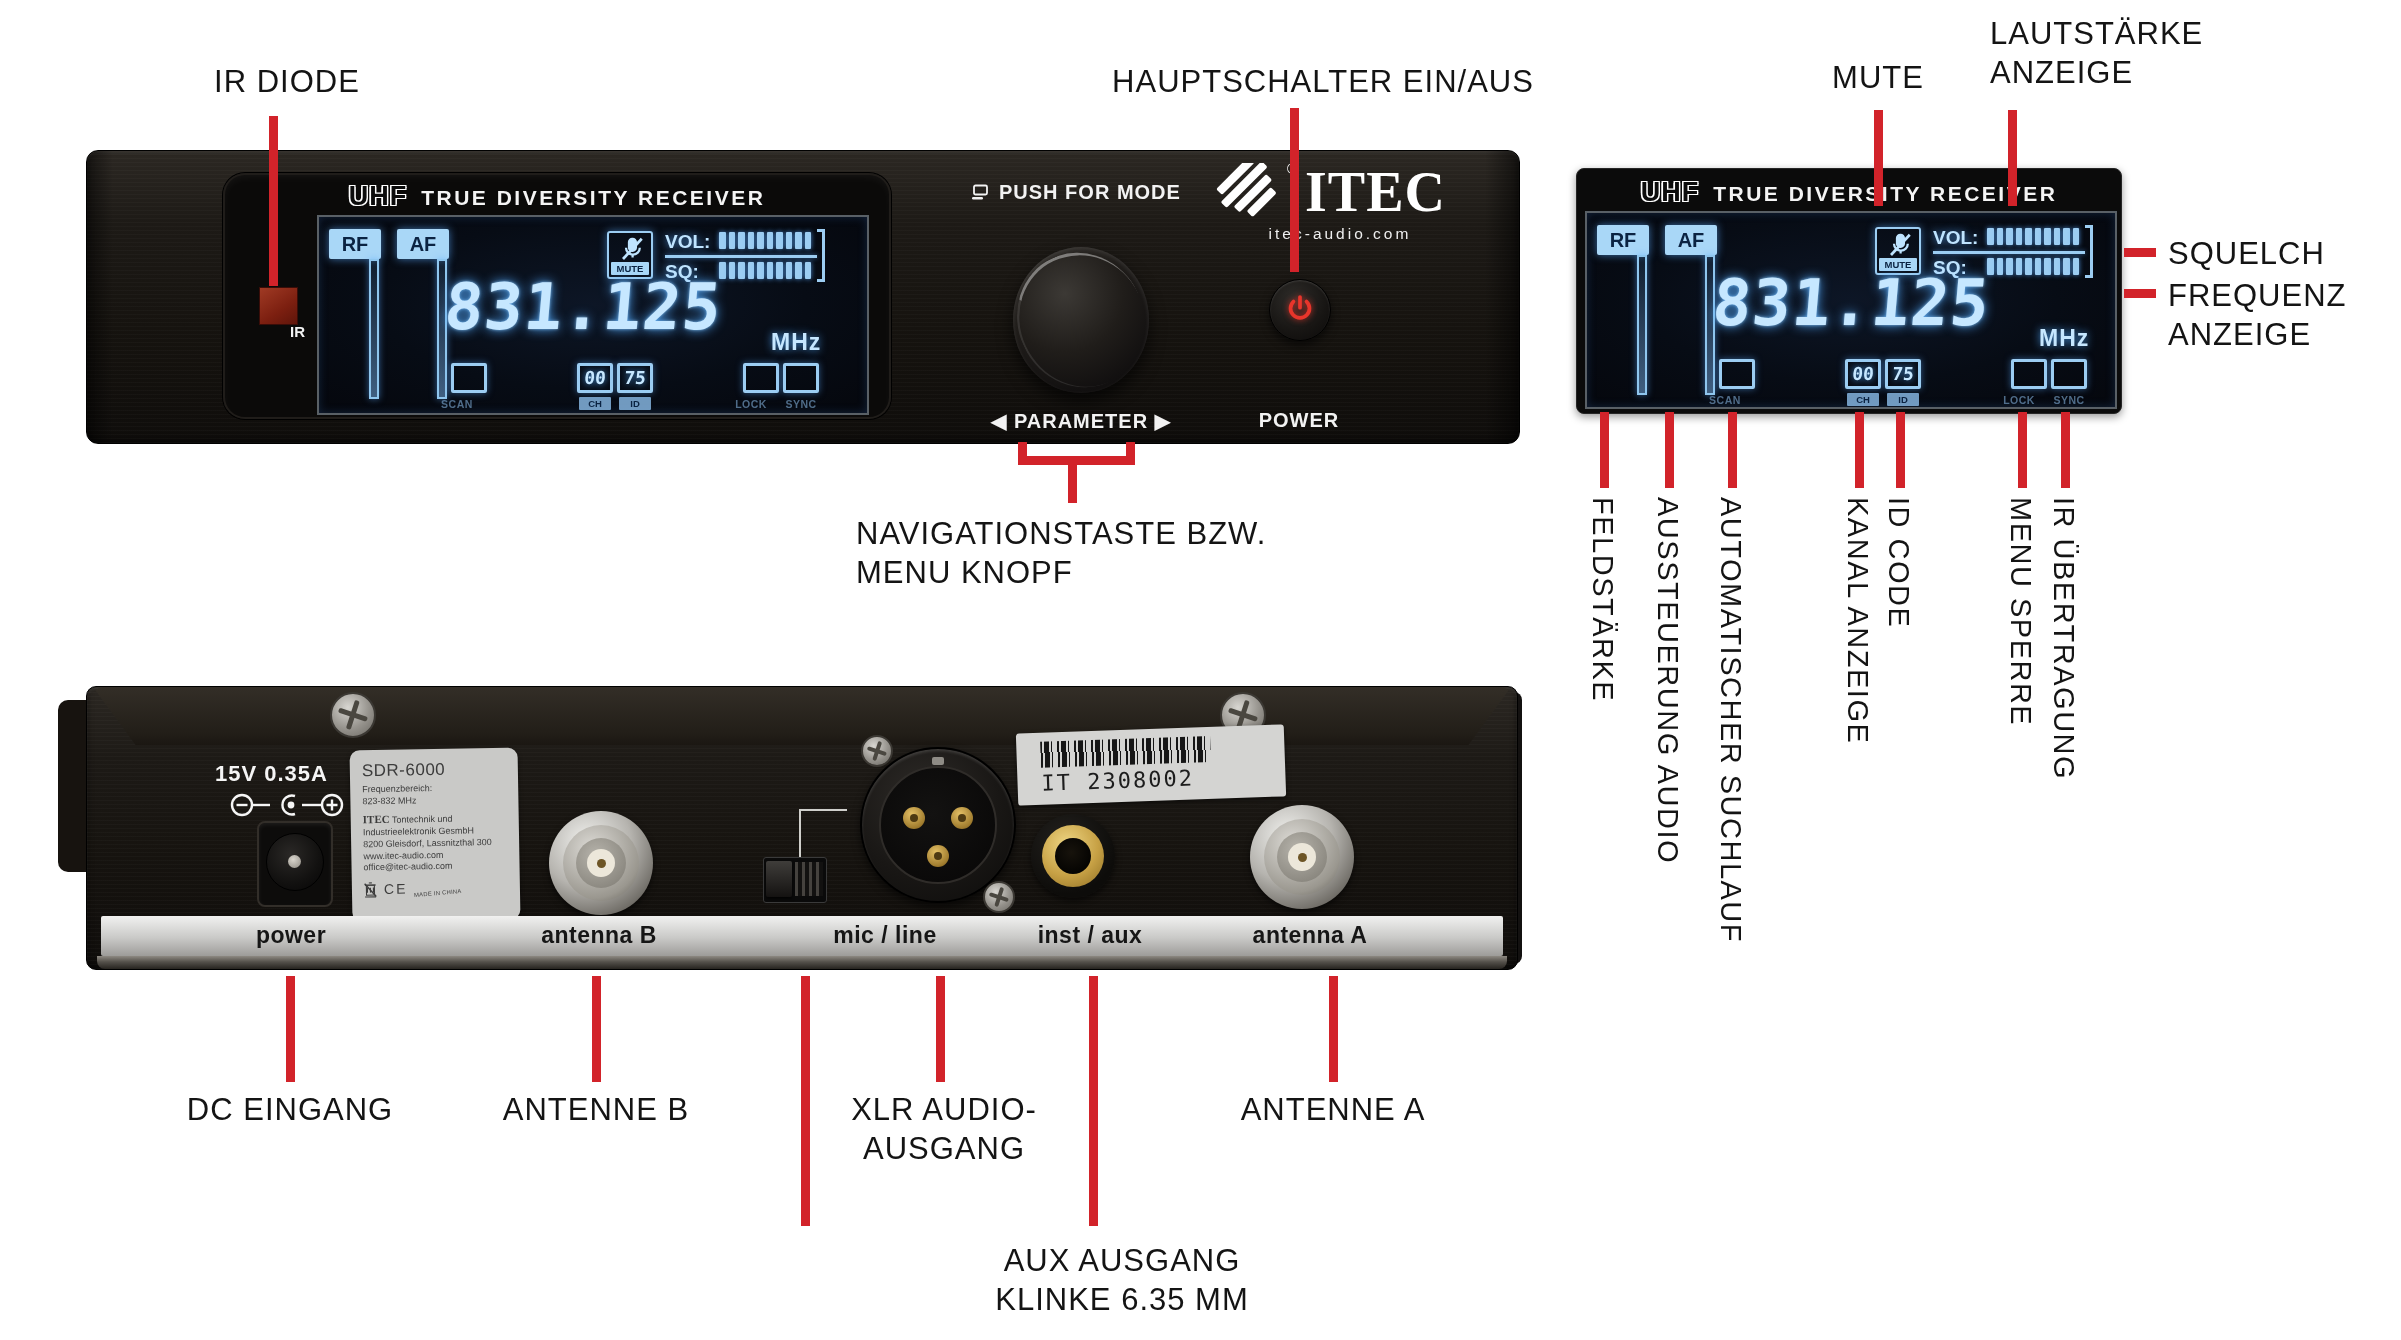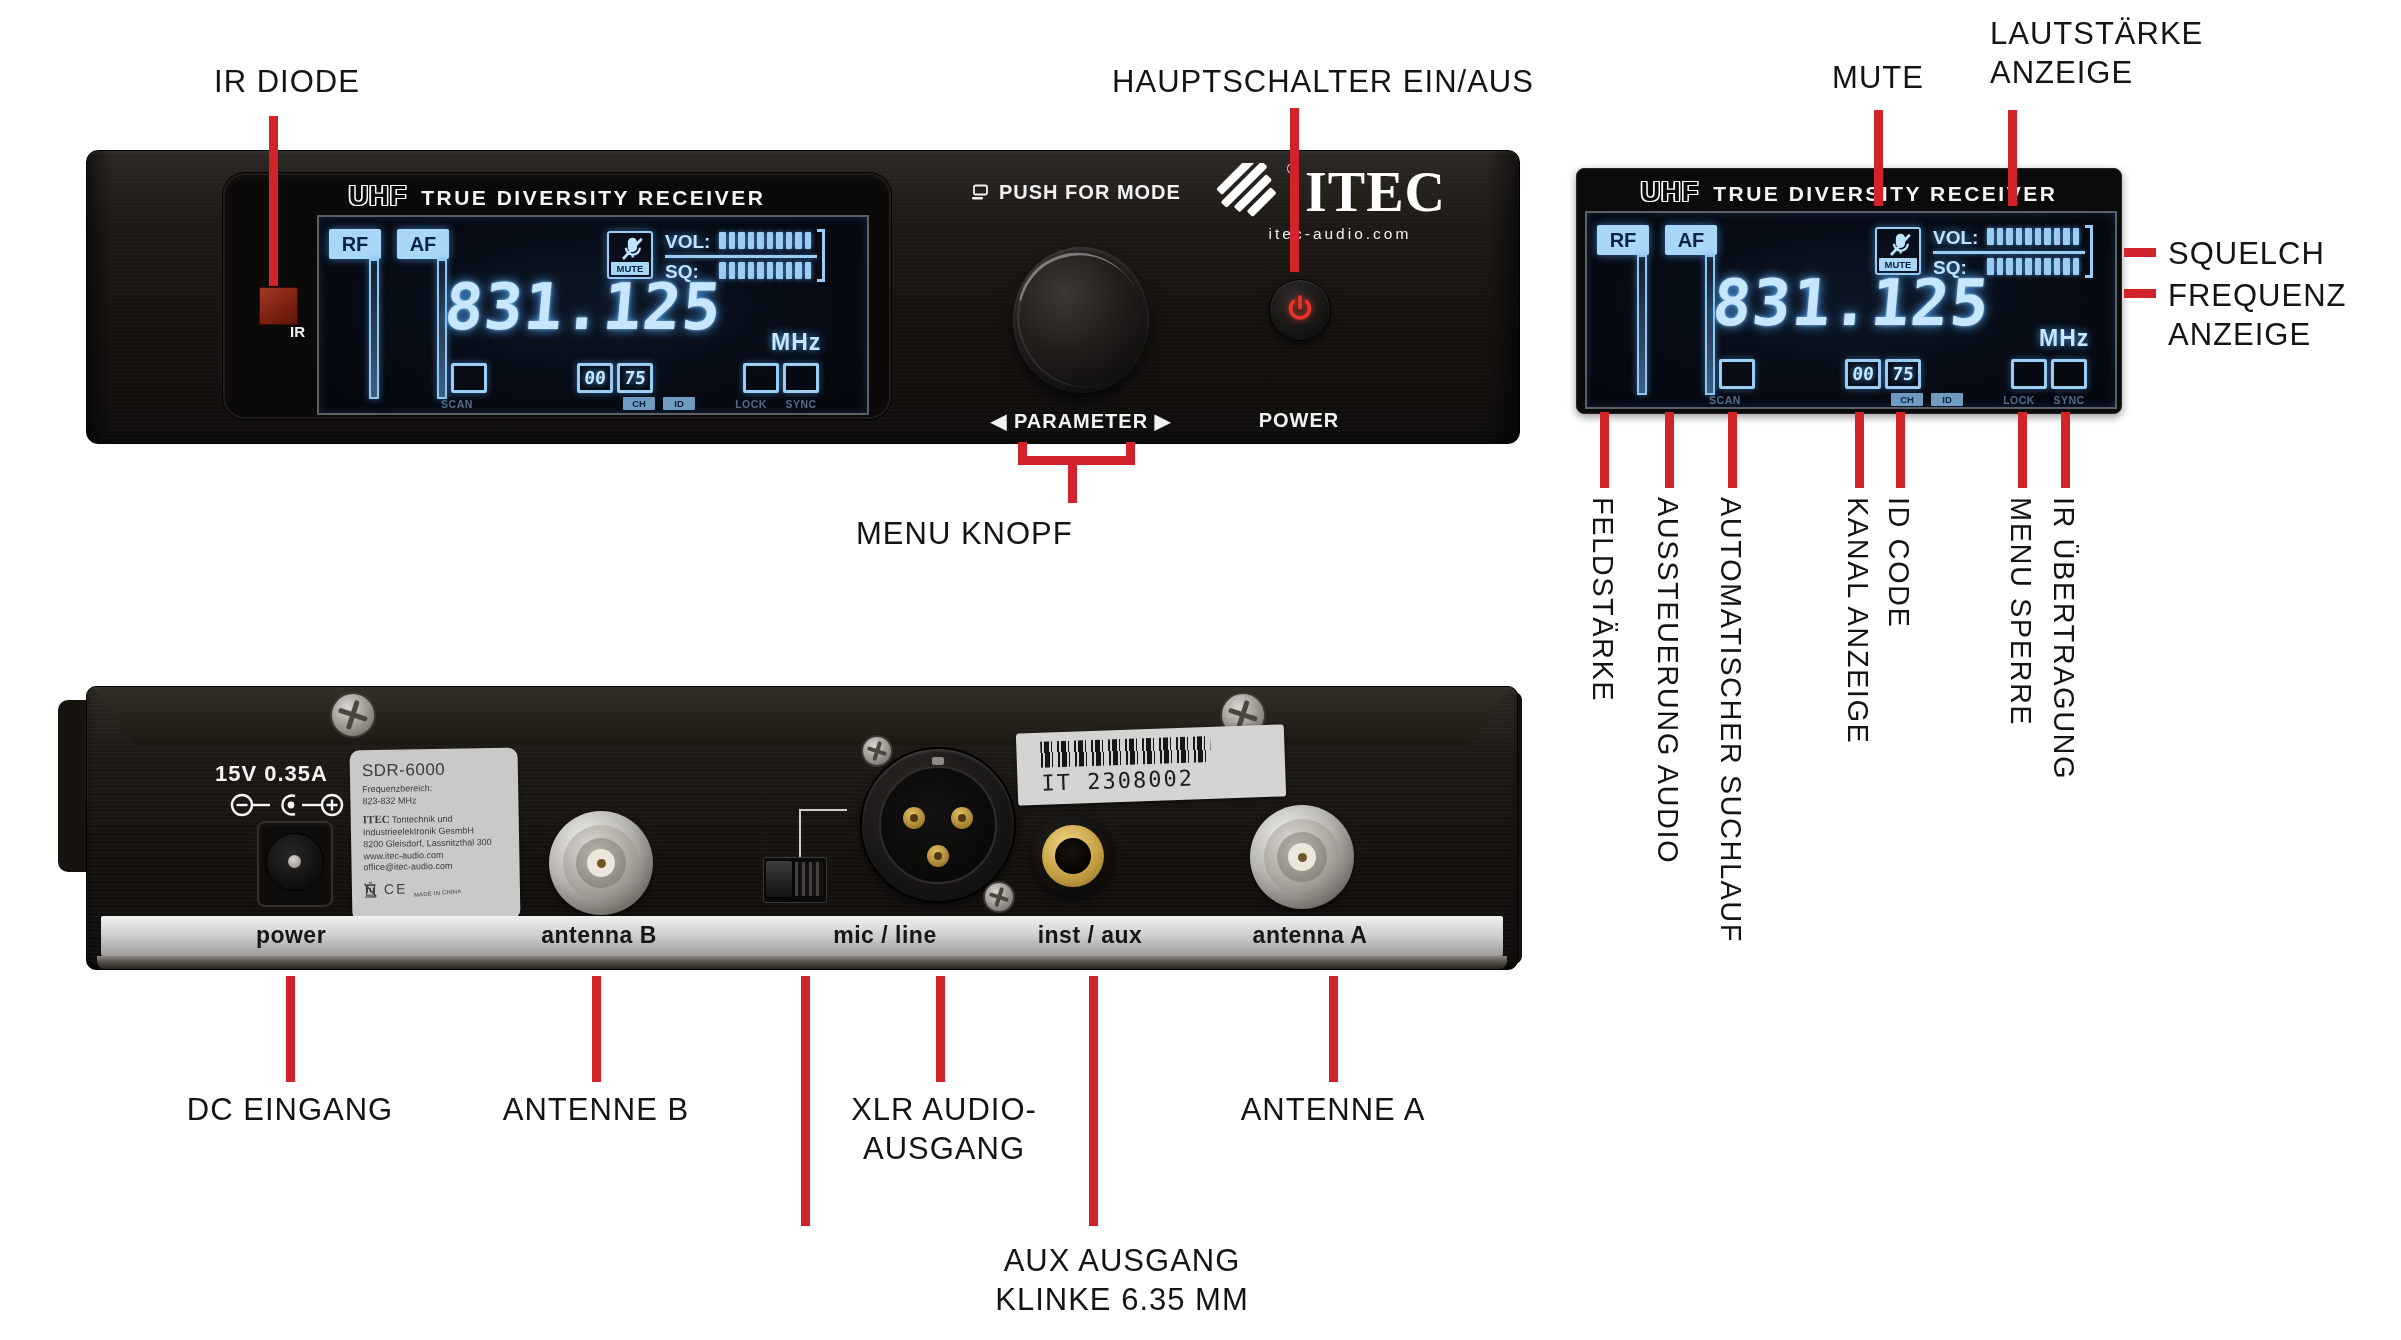--- a/index.html
+++ b/index.html
@@ -57,21 +57,21 @@
     text-shadow:0 0 8px rgba(80,170,255,.9);}
   .ibox{position:absolute;top:146px;width:36px;height:30px;border:3px solid #9ccdf2;border-radius:2px;
     box-shadow:0 0 7px rgba(90,170,255,.5);}
   .ib-scan{left:132px;} .ib-ch{left:258px;} .ib-id{left:298px;} .ib-lock{left:424px;} .ib-sync{left:464px;}
   .dg{font-family:"DejaVu Sans Mono",monospace;font-weight:bold;font-size:18px;color:#c6e7ff;text-align:center;
     line-height:24px;transform:skewX(-5deg);text-shadow:0 0 7px rgba(80,170,255,.9);}
   .sublabel{position:absolute;top:181px;font-size:10.5px;font-weight:bold;letter-spacing:.5px;
     color:rgba(140,190,235,.55);text-align:center;width:44px;}
   .sub-scan{left:116px;} .sub-lock{left:410px;} .sub-sync{left:460px;}
   .subchip{position:absolute;top:180px;width:32px;height:13px;background:rgba(140,190,235,.8);color:#0b2342;
-    font-size:9.5px;font-weight:bold;text-align:center;line-height:13px;border-radius:1px;margin-left:44px;}
+    font-size:9.5px;font-weight:bold;text-align:center;line-height:13px;border-radius:1px;}
   .sub-ch{left:260px;} .sub-id{left:300px;}
   
   .irwin{position:absolute;left:172px;top:136px;width:37px;height:36px;border:1px solid #3a0d08;
     background:linear-gradient(145deg,#a03a24,#7c1f10 60%,#5f150a);}
   .irtext{position:absolute;left:164px;top:172px;width:54px;text-align:right;color:#f2f2f2;font-weight:bold;font-size:15px;}
   .pfm{position:absolute;left:884px;top:30px;display:flex;align-items:center;gap:9px;color:#f2f2f2;
     font-weight:bold;font-size:20px;letter-spacing:1px;}
   .knob{position:absolute;left:926px;top:96px;width:136px;height:146px;border-radius:50%;
     background:radial-gradient(circle at 38% 32%,#3c3935,#201d1a 45%,#121010 75%,#0a0908);
     box-shadow:0 8px 16px rgba(0,0,0,.65), inset 0 2px 4px rgba(255,255,255,.12);}
@@ -275,20 +275,21 @@
   <div class="rline" style="left: 269px; top: 116px; width: 9px; height: 170px; background: rgb(210, 35, 42);"></div>
 
   <div class="callout center" style="left:1323px;top:62px;">HAUPTSCHALTER EIN/AUS</div>
   <div class="rline" style="left: 1290px; top: 108px; width: 9px; height: 164px; background: rgb(210, 35, 42);"></div>
 
   <div class="rline" style="left: 1018px; top: 442px; width: 9px; height: 23px; background: rgb(210, 35, 42);"></div>
   <div class="rline" style="left: 1126px; top: 442px; width: 9px; height: 23px; background: rgb(210, 35, 42);"></div>
   <div class="rline" style="left: 1018px; top: 456px; width: 117px; height: 9px; background: rgb(210, 35, 42);"></div>
   <div class="rline" style="left: 1068px; top: 465px; width: 9px; height: 38px; background: rgb(210, 35, 42);"></div>
   <div class="callout" style="left:856px;top:514px;">
+    <div>NAVIGATIONSTASTE BZW.</div>
     <div>MENU KNOPF</div>
   </div>
 
   <section class="closeup">
     <div class="panel-header">
       <span class="uhf">UHF</span><span>TRUE DIVERSITY RECEIVER</span>
     </div>
     <div class="lcd lcd-mount" style="left:8px;top:42px;width:528px;height:194px;">
   <div class="chipd chip-rf">RF</div>
   <div class="chipd chip-af">AF</div>

